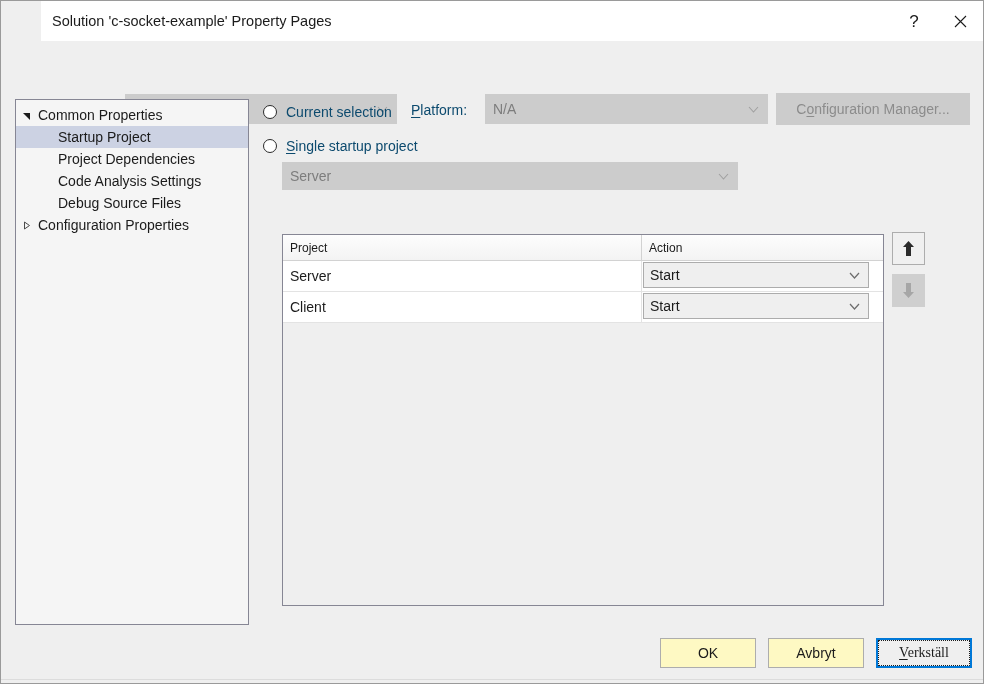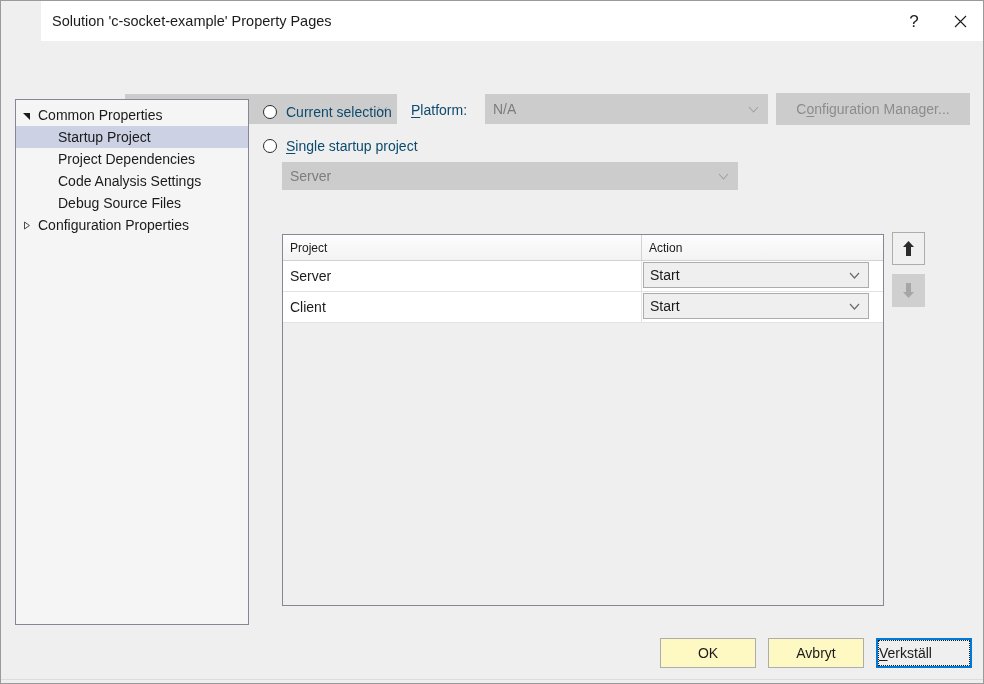--- a/index.html
+++ b/index.html
@@ -164,22 +164,23 @@
   }
   #btn-ok { left: 659px; }
   #btn-cancel { left: 767px; }
   #btn-apply {
     left: 875px; border: 2px solid #0078d7; background: #efefef;
     padding: 0;
   }
   #btn-apply .focus-rect {
     width: 100%; height: 100%;
     border: 1px dotted #1b1b1b;
-    display: flex; align-items: center; 
+    display: flex; align-items: center; justify-content: center;
     background: #efefef;
+    font-family: Liberation Serif, serif;
   }
 </style>
 </head>
 <body>
 
 <div id="window">
 
   <div id="titlebar">
     <div id="title-text">Solution 'c-socket-example' Property Pages</div>
     <div class="caption-btns">

